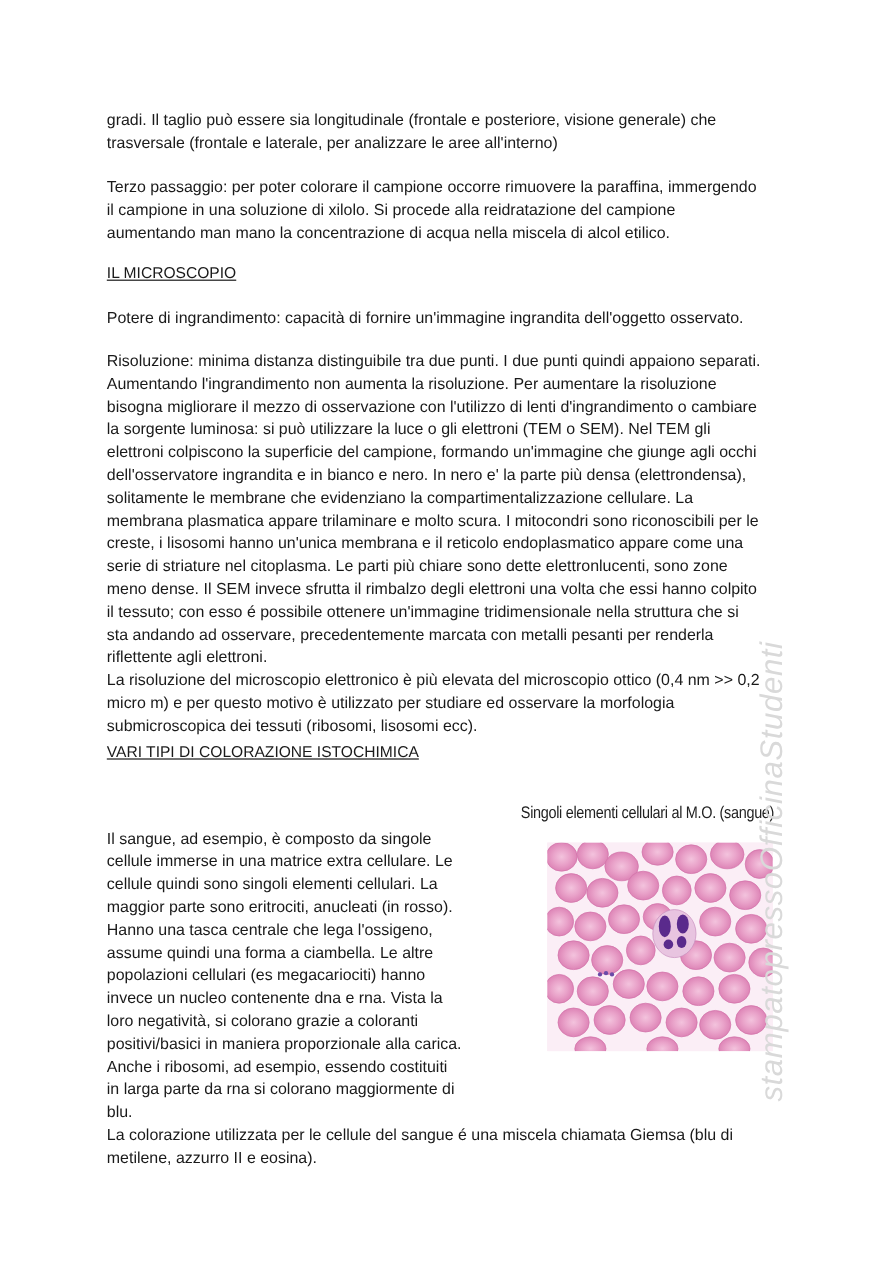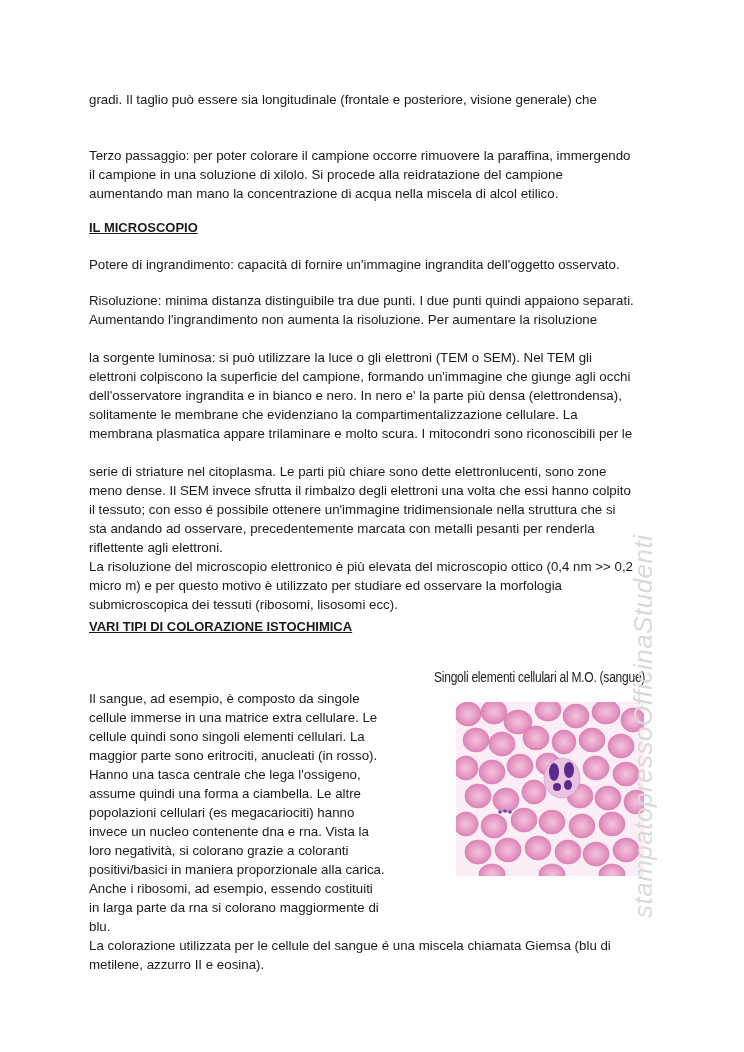--- a/index.html
+++ b/index.html
@@ -1,45 +1,48 @@
 <!DOCTYPE html>
 <html><head>
   <meta charset="utf-8">
   <style>
     html, body { margin: 0; padding: 0; background: #ffffff; }
     body { width: 744px; height: 1052px; position: relative; overflow: hidden; font-family: "Liberation Sans", sans-serif; color: #1a1a1a; }
     .page { position: absolute; left: 0; top: 0; width: 744px; height: 892px; }
     .text { position: absolute; left: 89px; font-size: 13.3px; line-height: 19px; white-space: nowrap; }
-    .heading { position: absolute; left: 89px; font-size: 13px; font-weight: bold; text-decoration: underline; line-height: 19px; }
+    .heading { position: absolute; left: 89px; font-size: 13px; font-weight: normal; text-decoration: underline; line-height: 19px; }
     .figure-caption { position: absolute; left: 434px; top: 669px; font-size: 14px; color: #222; letter-spacing: -0.3px; transform: scaleX(0.86); transform-origin: left top; }
     .figure { position: absolute; left: 456px; top: 702px; width: 188px; height: 174px; background: #fbeef6; overflow: hidden; }
     .watermark { position: absolute; left: 628px; top: 918px; transform: rotate(-90deg); transform-origin: left top; font-size: 26px; font-style: italic; color: #d9d9d9; white-space: nowrap; letter-spacing: 0.5px; }
   </style>
 </head>
 <body>
 
 <div class="page">
 
   <div class="text" style="top:90px">gradi. Il taglio può essere sia longitudinale (frontale e posteriore, visione generale) che</div>
+  <div class="text" style="top:109px">trasversale (frontale e laterale, per analizzare le aree all'interno)</div>
 
   <div class="text" style="top:146px">Terzo passaggio: per poter colorare il campione occorre rimuovere la paraffina, immergendo</div>
   <div class="text" style="top:165px">il campione in una soluzione di xilolo. Si procede alla reidratazione del campione</div>
   <div class="text" style="top:184px">aumentando man mano la concentrazione di acqua nella miscela di alcol etilico.</div>
 
   <div class="heading" style="top:218px">IL MICROSCOPIO</div>
 
   <div class="text" style="top:255px">Potere di ingrandimento: capacità di fornire un'immagine ingrandita dell'oggetto osservato.</div>
 
   <div class="text" style="top:291px">Risoluzione: minima distanza distinguibile tra due punti. I due punti quindi appaiono separati.</div>
   <div class="text" style="top:310px">Aumentando l'ingrandimento non aumenta la risoluzione. Per aumentare la risoluzione</div>
+  <div class="text" style="top:329px">bisogna migliorare il mezzo di osservazione con l'utilizzo di lenti d'ingrandimento o cambiare</div>
   <div class="text" style="top:348px">la sorgente luminosa: si può utilizzare la luce o gli elettroni (TEM o SEM). Nel TEM gli</div>
   <div class="text" style="top:367px">elettroni colpiscono la superficie del campione, formando un'immagine che giunge agli occhi</div>
   <div class="text" style="top:386px">dell'osservatore ingrandita e in bianco e nero. In nero e' la parte più densa (elettrondensa),</div>
   <div class="text" style="top:405px">solitamente le membrane che evidenziano la compartimentalizzazione cellulare. La</div>
   <div class="text" style="top:424px">membrana plasmatica appare trilaminare e molto scura. I mitocondri sono riconoscibili per le</div>
+  <div class="text" style="top:443px">creste, i lisosomi hanno un'unica membrana e il reticolo endoplasmatico appare come una</div>
   <div class="text" style="top:462px">serie di striature nel citoplasma. Le parti più chiare sono dette elettronlucenti, sono zone</div>
   <div class="text" style="top:481px">meno dense. Il SEM invece sfrutta il rimbalzo degli elettroni una volta che essi hanno colpito</div>
   <div class="text" style="top:500px">il tessuto; con esso é possibile ottenere un'immagine tridimensionale nella struttura che si</div>
   <div class="text" style="top:519px">sta andando ad osservare, precedentemente marcata con metalli pesanti per renderla</div>
   <div class="text" style="top:538px">riflettente agli elettroni.</div>
   <div class="text" style="top:557px">La risoluzione del microscopio elettronico è più elevata del microscopio ottico (0,4 nm &gt;&gt; 0,2</div>
   <div class="text" style="top:576px">micro m) e per questo motivo è utilizzato per studiare ed osservare la morfologia</div>
   <div class="text" style="top:595px">submicroscopica dei tessuti (ribosomi, lisosomi ecc).</div>
 
   <div class="heading" style="top:617px">VARI TIPI DI COLORAZIONE ISTOCHIMICA</div>

